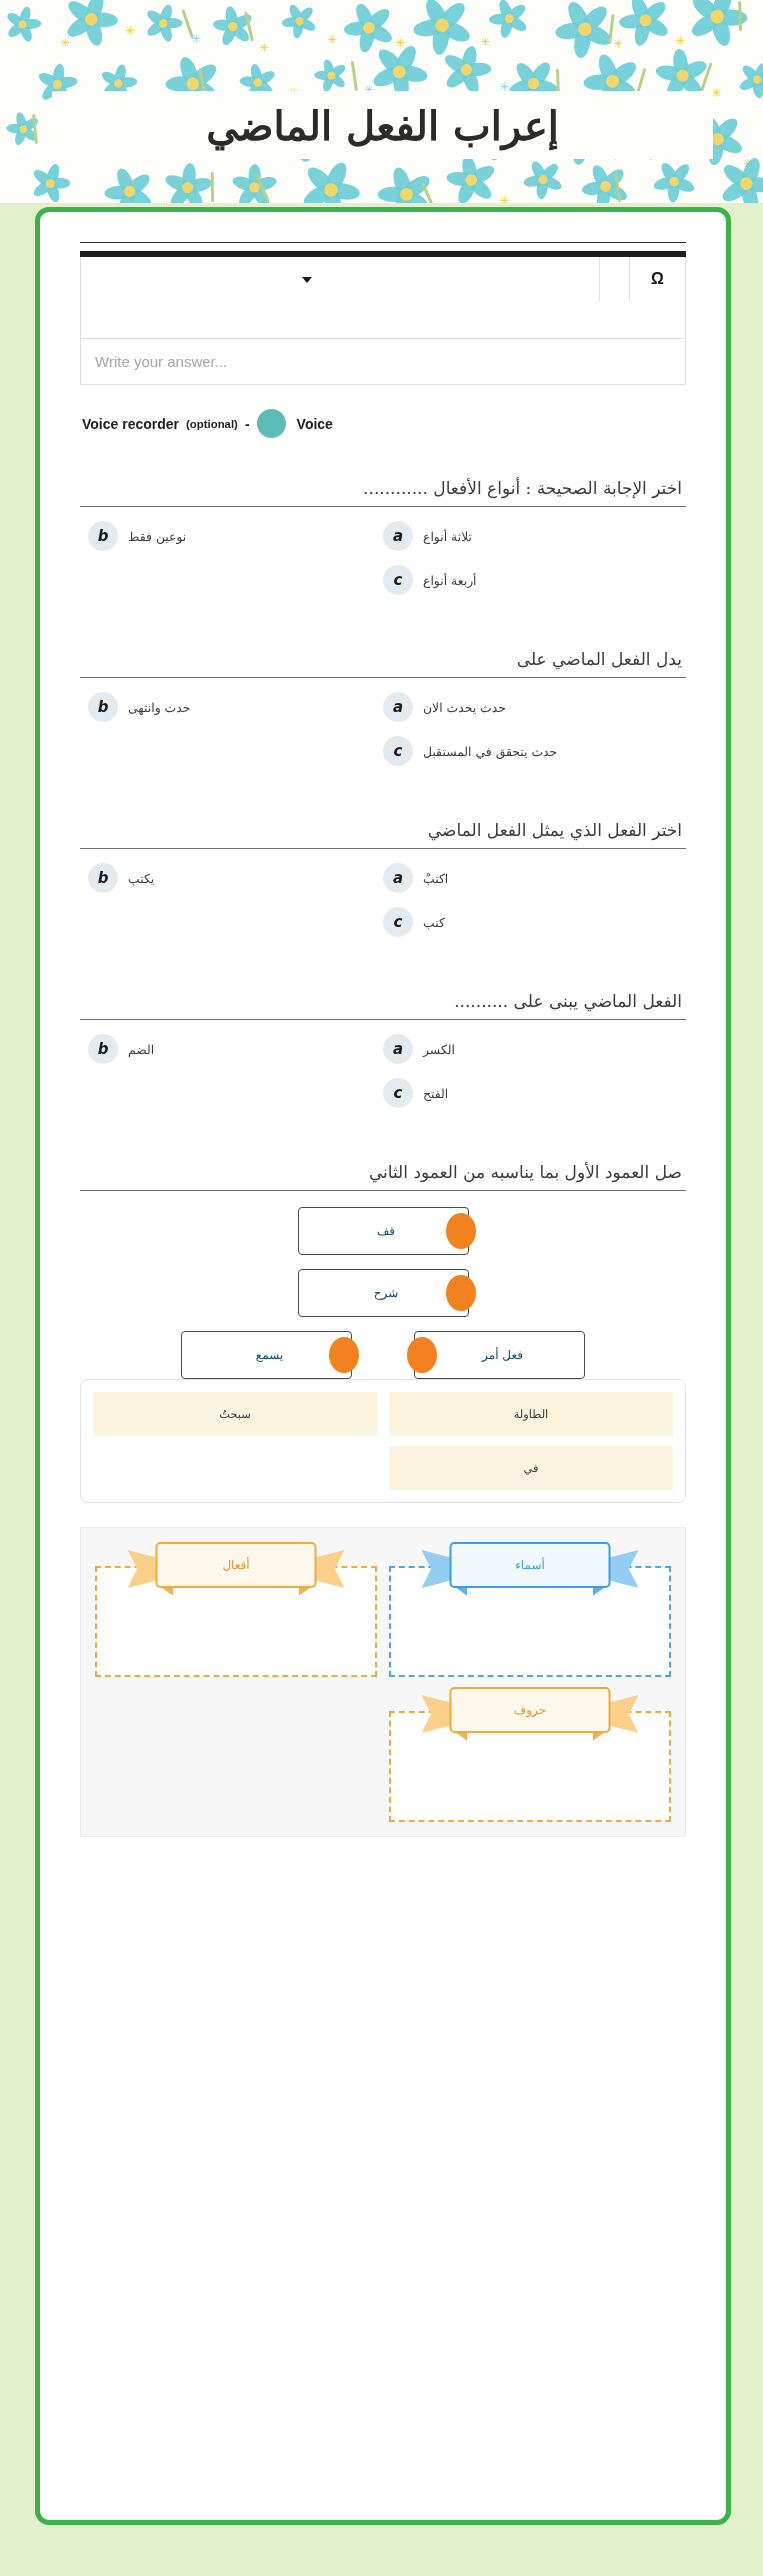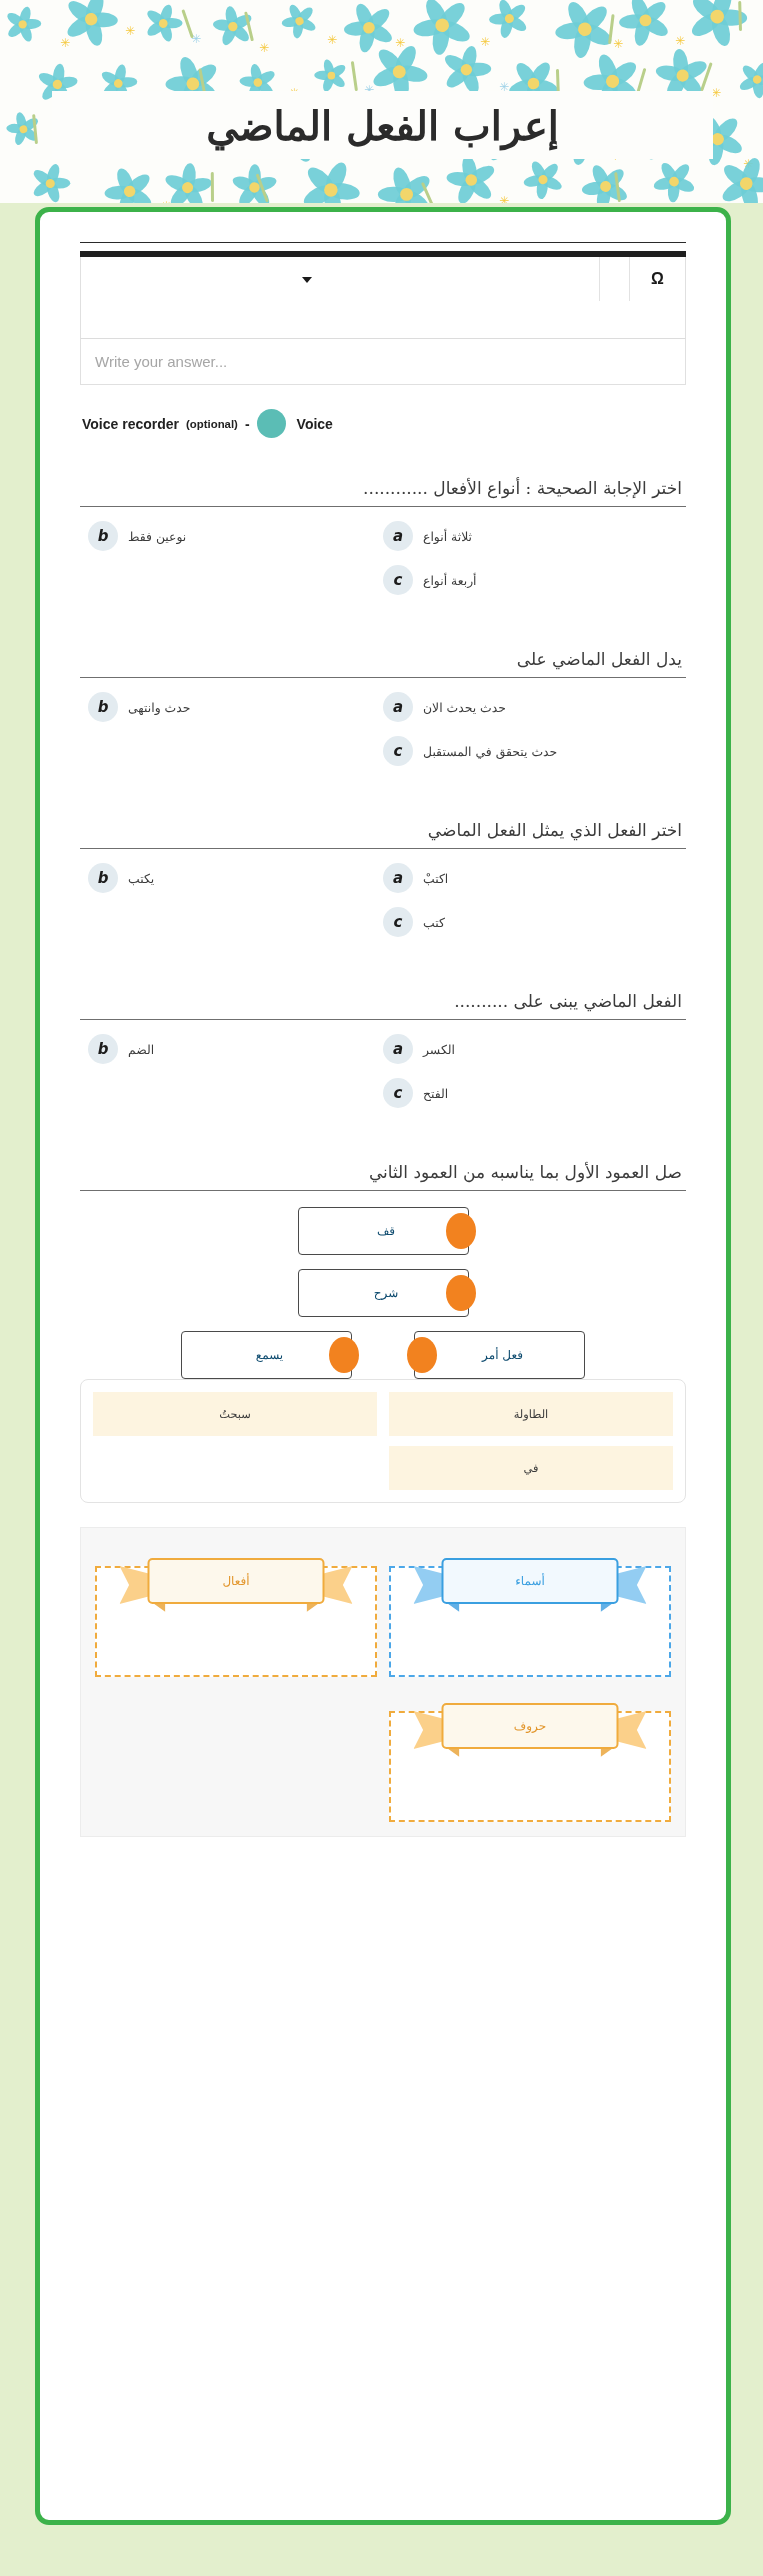--- a/index.html
+++ b/index.html
@@ -349,23 +349,23 @@
   }
   .zone-drop {
     height: 111px;
     border: 2px dashed #f0ab3d;
     background: #ffffff;
   }
   .zone.blue .zone-drop { border-color: #4ca7e8; }
 
   .ribbon {
     position: absolute;
-    top: 16px; left: 50%;
+    top: 0; left: 50%;
     transform: translateX(-50%);
-    width: 177px;
+    width: 161px;
     height: 52px;
     z-index: 3;
   }
   .ribbon .tail {
     position: absolute;
     top: 8px;
     width: 32px; height: 38px;
     background: #fbd08a;
   }
   .ribbon .tail.l { left: -28px; clip-path: polygon(0 0, 100% 22%, 100% 78%, 0 100%, 30% 50%); }

